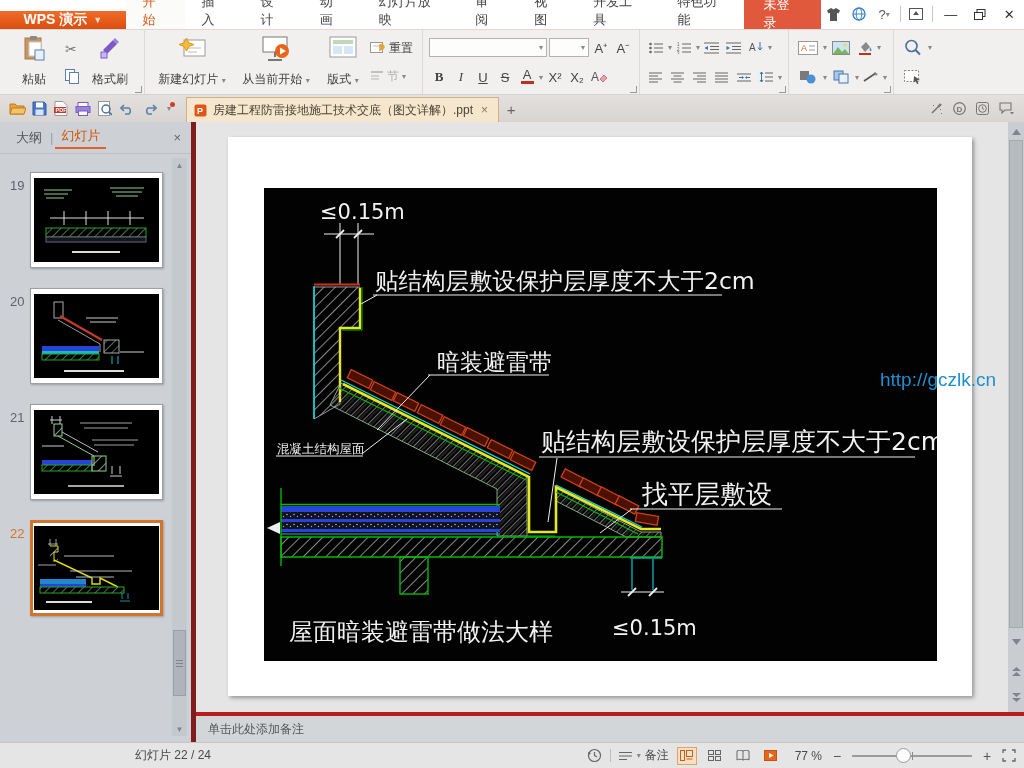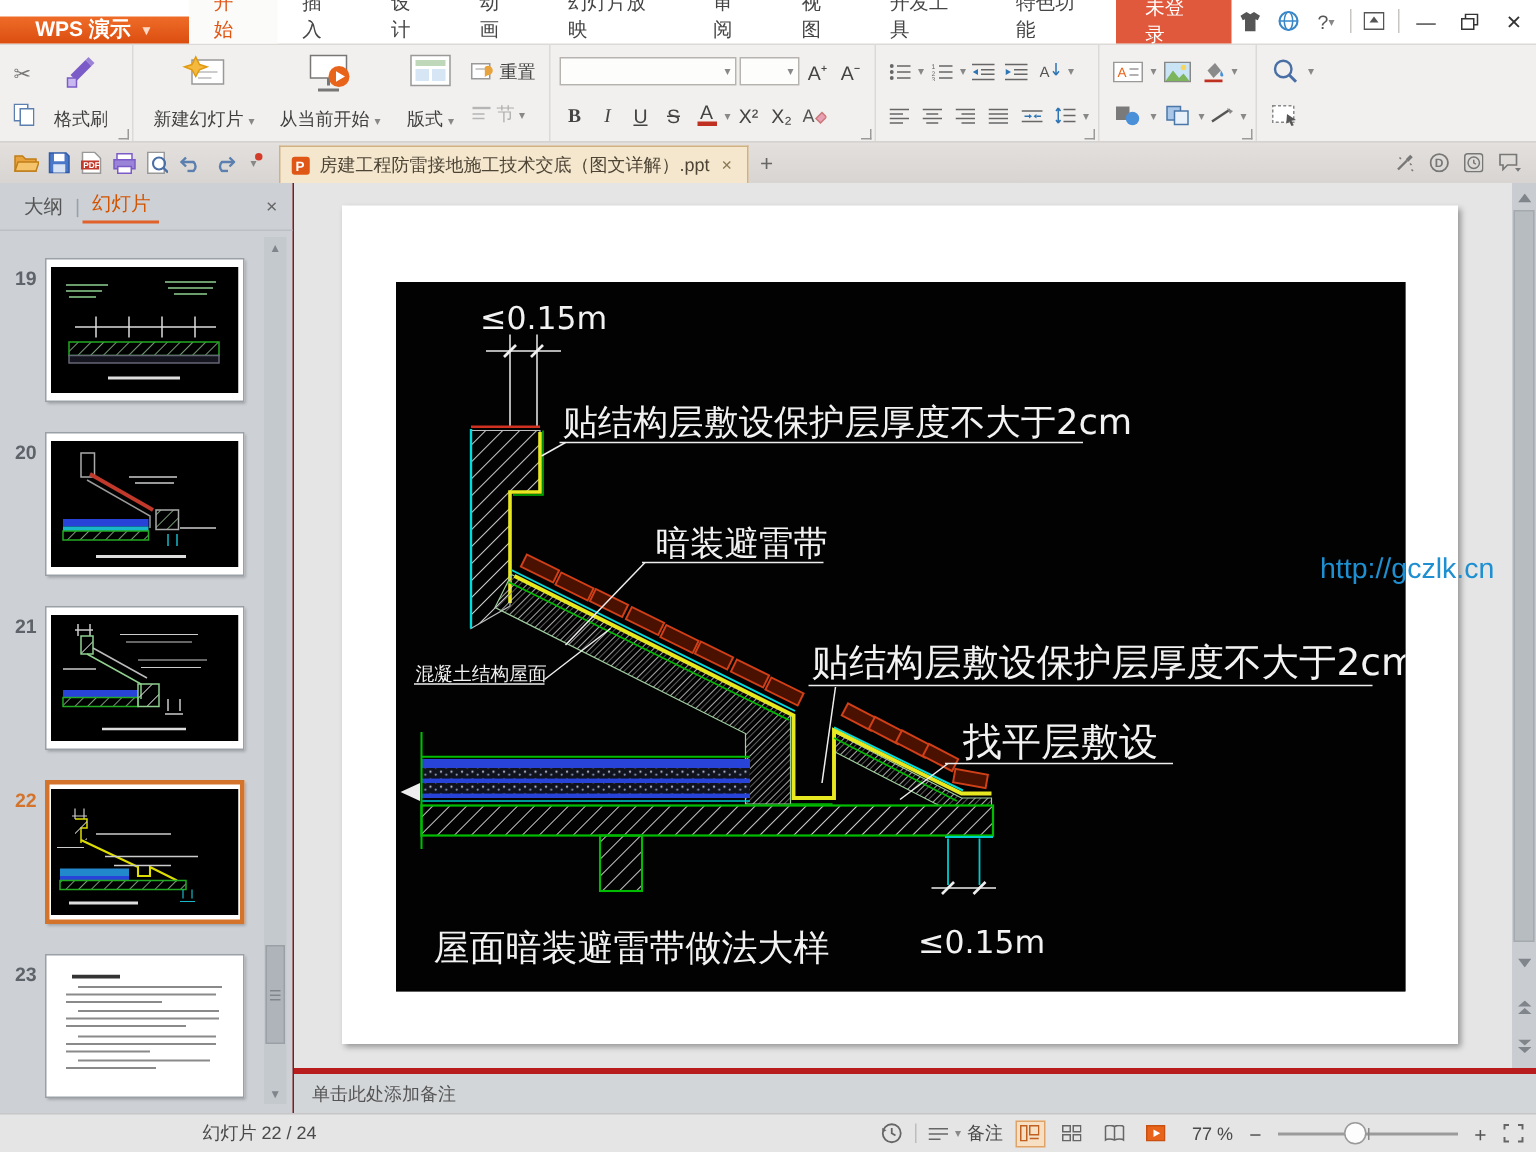--- a/index.html
+++ b/index.html
@@ -41,28 +41,28 @@
 
 .docbar { position:absolute; left:0; top:95px; width:1024px; height:27px; background:linear-gradient(#E3E0DD,#D7D4D1); display:flex; align-items:flex-end; }
 .q-icons { display:flex; align-items:center; height:27px; padding-left:6px; }
 .q-ico { width:22px; height:22px; display:flex; align-items:center; justify-content:center; }
 .doc-tab { height:25px; background:#F4E7CE; border:1px solid #CFB183; border-bottom:none; display:flex; align-items:center; gap:6px; padding:0 8px 0 7px; margin-left:8px; font-size:12px; color:#4D4435; }
 .doc-close { color:#8A7A55; font-size:12px; padding:0 2px; }
 .newtab { width:24px; height:25px; display:flex; align-items:center; justify-content:center; font-size:15px; color:#666; }
 .docbar-right { margin-left:auto; display:flex; align-items:center; height:27px; padding-right:10px; gap:10px; }
 
 
-.sidebar { position:absolute; left:0; top:122px; width:196px; height:620px; background:#CDD1D6; border-right:1px solid #7f1d1d; }
+.sidebar { position:absolute; left:0; top:122px; width:196px; height:620px; background:#CDD1D6; border-right:5px solid #7f1d1d; }
 .sb-head { height:32px; display:flex; align-items:center; padding:0 10px; font-size:13px; color:#555; border-bottom:1px solid #BCC0C5; }
 .sb-tab { padding:0 6px; }
 .sb-tab.active { color:#D35400; border-bottom:2px solid #E0622A; padding-bottom:2px; }
 .sb-sep { color:#9aa0a6; margin:0 2px; }
 .sb-close { margin-left:auto; color:#666; font-size:13px; }
 .thumb-item { position:absolute; left:0; width:172px; }
-.thumb-num { position:absolute; left:10px; top:6px; font-size:13px; font-weight:bold; color:#5E6369;text-align:center; }
+.thumb-num { position:absolute; left:10px; top:6px; font-size:13px; font-weight:normal; color:#5E6369;text-align:center; }
 .thumb-card { position:absolute; left:30px; top:0; width:133px; height:96px; background:#fff; border:1px solid #9AA0A6; box-shadow:1px 1px 2px rgba(0,0,0,.25); padding:3px; }
 .thumb-card.sel { border:3px solid #D4742C; padding:1px; }
 .thumb-num.sel { color:#D4742C; }
 .thumb-card svg { width:100%; height:100%; display:block; }
 .sb-scroll { position:absolute; right:4px; top:36px; width:15px; height:578px; background:#C4C9CE; }
 .sb-arrow { position:absolute; left:0; width:15px; height:14px; display:flex; align-items:center; justify-content:center; color:#7F858B; font-size:8px; }
 .sb-thumbbar { position:absolute; left:1px; width:13px; top:472px; height:66px; background:#AEB4BA; border:1px solid #9AA0A6; display:flex; flex-direction:column; align-items:center; justify-content:center; gap:2px; }
 .grip { width:7px; height:1px; background:#7F858B; }
 
 
@@ -164,20 +164,29 @@
           <rect x="3" y="0.5" width="8" height="7" fill="none" stroke="#333"></rect>
           <rect x="0.5" y="3.5" width="8" height="7" fill="#fff" stroke="#333"></rect>
         </svg>
       </div>
     <div class="winbtn">✕</div>
   </div>
 </div>
 
 <div class="ribbon">
   <div class="rgroup">
+    <div class="rbig">
+      <svg class="ic" width="24" height="26" viewBox="0 0 24 26">
+          <rect x="3" y="2" width="16" height="21" fill="#C89664" stroke="#A87844"></rect>
+          <rect x="8" y="0" width="7" height="4" rx="1" fill="#8a8a8a"></rect>
+          <rect x="7" y="6" width="12" height="14" fill="#fff" stroke="#c9c9c9"></rect>
+          <rect x="13" y="14" width="9" height="10" fill="#E8F0FA" stroke="#5B7FAE"></rect>
+        </svg>
+      <span class="lab">粘贴</span>
+    </div>
     <div class="rcol">
       <div class="rsm">
           <span style="color:#777;font-size:14px">✂</span>
         </div>
       <div class="rsm">
           <svg class="ic" width="14" height="15" viewBox="0 0 14 15">
             <rect x="0.5" y="0.5" width="9" height="11" fill="#fff" stroke="#5B7FAE"></rect>
             <rect x="4.5" y="3.5" width="9" height="11" fill="#fff" stroke="#5B7FAE"></rect>
           </svg>
         </div>
@@ -641,35 +650,20 @@
         <path d="M4,39 h18" stroke="#ccc" stroke-width="0.8"></path>
         <rect x="6" y="53" width="46" height="5" fill="#2288cc"></rect>
         <rect x="6" y="58" width="46" height="3" fill="#2743d8"></rect>
         <rect x="6" y="61" width="84" height="6" fill="url(#mh)" stroke="#2a2"></rect>
         <path d="M88,67 v6 M94,67 v6 M86,75 h10" stroke="#18b8c8" stroke-width="0.8"></path>
         <path d="M12,76 h46" stroke="#ddd" stroke-width="2"></path>
       </svg>
     </div>
   </div>
 
-  <div class="thumb-item" style="top:514px;height:108px">
-    <div class="thumb-num">23</div>
-    <div class="thumb-card">
-      <svg viewBox="0 0 125 84">
-        <rect width="125" height="84" fill="#fff"></rect>
-        <path d="M14,9 h32" stroke="#333" stroke-width="2.5"></path>
-        <g stroke="#8a8a8a" stroke-width="1.4">
-          <path d="M18,16 h96 M10,21 h100 M10,26 h64"></path>
-          <path d="M18,32 h94 M10,37 h102 M10,42 h80"></path>
-          <path d="M18,49 h92 M10,54 h100 M10,59 h56"></path>
-          <path d="M18,65 h88 M10,70 h60"></path>
-        </g>
-      </svg>
-    </div>
-  </div>
 
   <div class="sb-scroll">
     <div class="sb-arrow" style="top:0">▲</div>
     <div class="sb-thumbbar">
         <span class="grip"></span>
         <span class="grip"></span>
         <span class="grip"></span>
       </div>
     <div class="sb-arrow" style="bottom:0">▼</div>
   </div>

